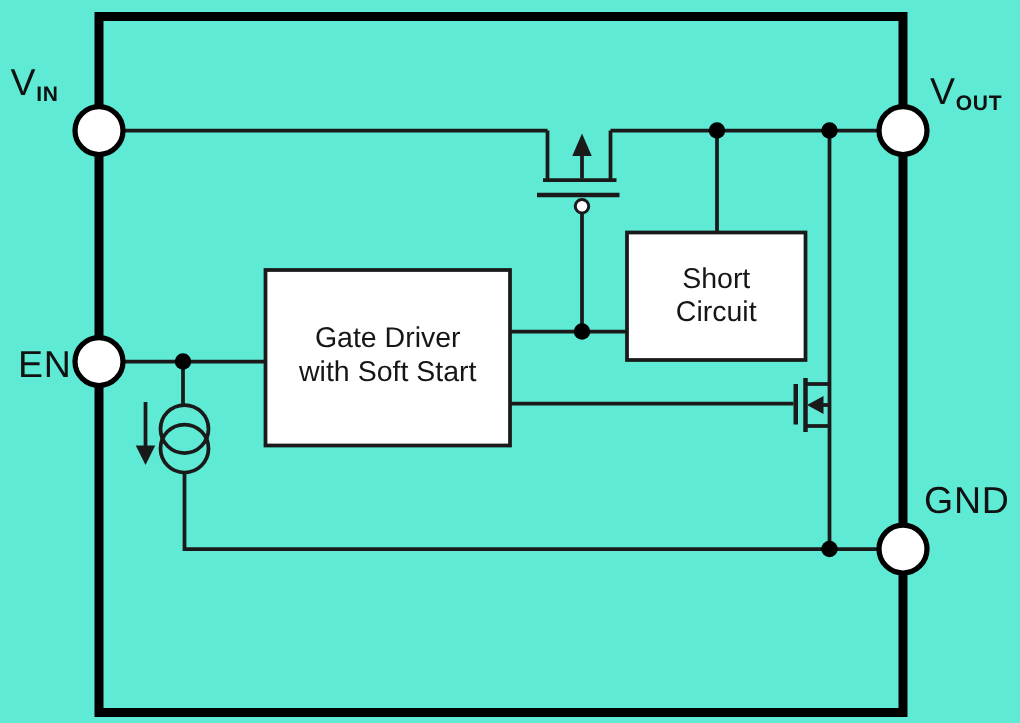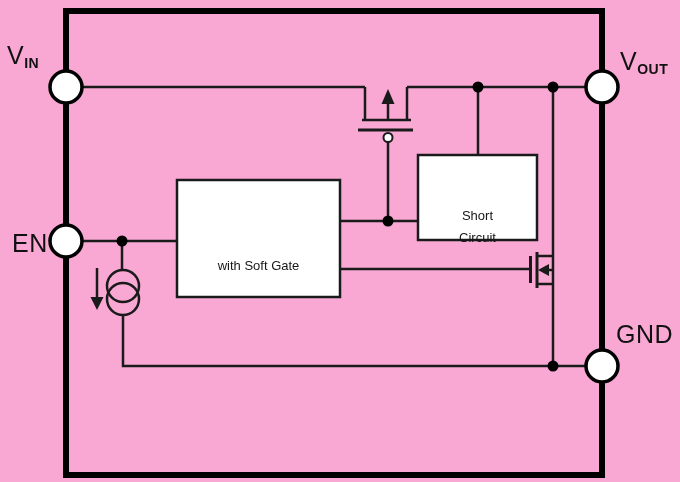--- a/index.html
+++ b/index.html
@@ -4,21 +4,21 @@
 <style>
   html, body {
     margin: 0;
     padding: 0;
     background: #ffffff;
   }
   .stage {
     position: relative;
     width: 680px;
     height: 482px;
-    background: #f9a8d4;
+    background: #5eead4;
     font-family: "Liberation Sans", "DejaVu Sans", sans-serif;
     color: #0b0b0b;
     overflow: hidden;
   }
   .stage svg {
     position: absolute;
     left: 0;
     top: 0;
   }
   .pin-label {
@@ -40,23 +40,22 @@
   .vout-label { left: 620px; top: 48px;  }
   .gnd-label  { left: 616px; top: 321px; }
 
   .block-text {
     position: absolute;
     display: flex;
     flex-direction: column;
     align-items: center;
     justify-content: center;
     text-align: center;
-    font-size: 13px;
+    font-size: 19px;
     color: #161616;
-    margin-top: 29px;
   }
   .gate-driver-text {
     left: 177px; top: 178px;
     width: 163px; height: 117px;
     line-height: 23px;
   }
   .scp-text {
     left: 418px; top: 155px;
     width: 119px; height: 85px;
     line-height: 21.5px;
@@ -141,21 +140,22 @@
 
   <div class="pin-label vin-label"><span>V</span><span class="sub">IN</span></div>
 
   <div class="pin-label en-label"><span>EN</span><span class="sub"></span></div>
 
   <div class="pin-label vout-label"><span>V</span><span class="sub">OUT</span></div>
 
   <div class="pin-label gnd-label"><span>GND</span><span class="sub"></span></div>
 
   <div class="block-text gate-driver-text">
-    <div>with Soft Gate</div>
+    <div>Gate Driver</div>
+    <div>with Soft Start</div>
   </div>
 
   <div class="block-text scp-text">
     <div>Short</div>
     <div>Circuit</div>
   </div>
 
 </div>
 
 </body></html>

